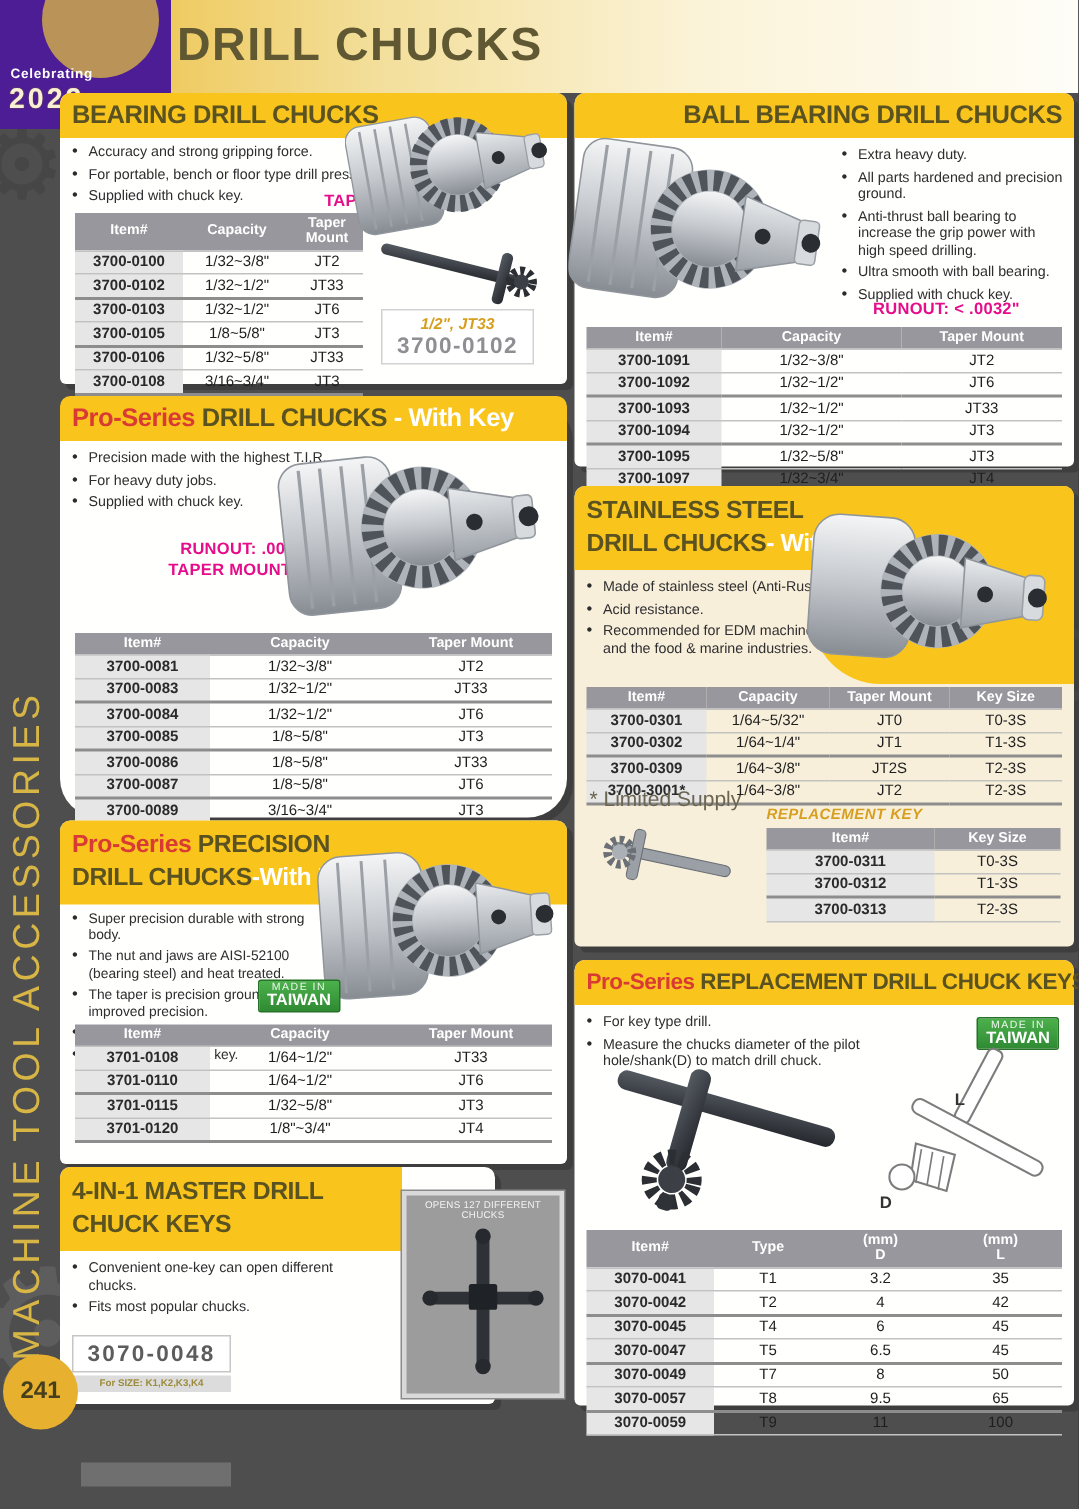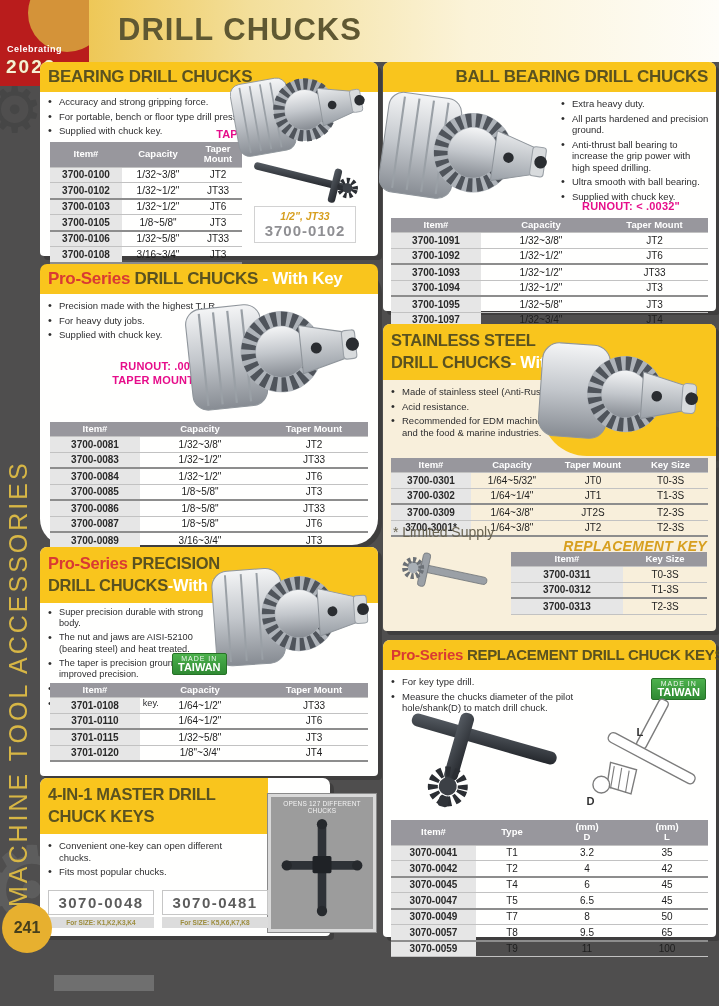--- a/index.html
+++ b/index.html
@@ -3,21 +3,21 @@
 <meta charset="utf-8">
 <style>
   html,body{margin:0;padding:0;background:#3c3c3c;}
   .page{position:relative;width:719px;height:1006px;background:#4f4e4e;overflow:hidden;
         font-family:"Liberation Sans",sans-serif;}
   
   .header-band{position:absolute;left:0;top:0;width:719px;height:62px;
     background:linear-gradient(90deg,#dcae2e 0%,#eec756 12%,#f3df9b 35%,#fbf3d8 65%,#fefdf8 100%);}
   .header-title{position:absolute;left:118px;top:0;line-height:60px;font-size:31px;font-weight:bold;
     color:#5f5832;letter-spacing:1px;}
-  .anniv{position:absolute;left:0;top:0;width:89px;height:86px;background:#b91c1c;overflow:hidden;}
+  .anniv{position:absolute;left:0;top:0;width:114px;height:86px;background:#4c1d95;overflow:hidden;}
   .anniv::before{content:"";position:absolute;left:28px;top:-26px;width:78px;height:78px;border-radius:50%;
     background:#debb43;opacity:.75;}
   .anniv-small{position:absolute;left:7px;top:44px;font-size:9px;font-weight:bold;color:#fff;letter-spacing:.5px;}
   .anniv-year{position:absolute;left:6px;top:56px;font-size:19px;font-weight:bold;color:#f7efd6;
     letter-spacing:2px;text-shadow:0 0 1px #8a6d12;}
   
   .sidebar-strip{position:absolute;left:0;top:86px;width:40px;height:920px;}
   .sidebar-text{position:absolute;left:4px;top:310px;height:575px;width:34px;
     writing-mode:vertical-rl;transform:rotate(180deg);text-align:center;
     font-size:25px;color:#dfbc45;letter-spacing:3px;font-weight:500;opacity:.95;}
@@ -59,21 +59,21 @@
   
   .highlight-box{position:absolute;background:#fff;border:1px solid #d2d2d2;text-align:center;
     padding:3px 2px;z-index:3;}
   .highlight-spec{font-size:10.5px;font-weight:bold;font-style:italic;color:#d79f1f;}
   .highlight-item{font-size:15px;font-weight:bold;color:#8f8f93;letter-spacing:1px;}
   .made-in{position:absolute;background:linear-gradient(#4cb14c,#2f8a33);border:1px solid #267226;
     color:#fff;text-align:center;padding:1px 5px;z-index:3;border-radius:2px;}
   .made-in .l1{font-size:7px;letter-spacing:1px;display:block;opacity:.9;}
   .made-in .l2{font-size:11px;font-weight:bold;display:block;line-height:1;}
   .photo{position:absolute;z-index:3;}
-  .repl-title{font-size:14px;font-weight:bold;font-style:italic;color:#d79f1f;letter-spacing:.3px;text-align:right;}
+  .repl-title{font-size:10px;font-weight:bold;font-style:italic;color:#d79f1f;letter-spacing:.3px;}
   .footnote{position:absolute;font-size:14px;color:#6b6552;z-index:2;text-align:right;}
   .item-box{position:absolute;z-index:2;width:106px;text-align:center;}
   .item-box .num{border:1px solid #c6c6c6;background:#fff;font-size:15px;font-weight:bold;color:#5c5c5c;
     letter-spacing:1.5px;padding:3px 0;}
   .item-box .sizes{margin-top:2px;background:#dcdcdc;font-size:6.5px;color:#9c8c3c;font-weight:bold;padding:2px 0;}
   .photo-frame{position:absolute;left:228px;top:16px;width:102px;height:132px;background:#9c9c9c;
     border:3px solid #d9d9d9;outline:1px solid #8a8a8a;z-index:2;text-align:center;}
   .photo-frame .cap{font-size:6.5px;color:#f2f2f2;letter-spacing:.2px;margin-top:3px;display:block;}
   .yellow-patch{position:absolute;right:0;top:0;width:175px;height:132px;background:#f9c51d;
     border-radius:0 7px 0 46px;z-index:0;}
@@ -552,24 +552,20 @@
           <circle cx="50" cy="110" r="6" fill="#26292d"></circle>
           <circle cx="9" cy="57" r="6" fill="#26292d"></circle>
           <circle cx="91" cy="57" r="6" fill="#26292d"></circle>
         </g>
       </svg>
     </div>
     <div class="item-box" style="left:8px;top:112px;">
       <div class="num">3070-0048</div>
       <div class="sizes">For SIZE: K1,K2,K3,K4</div>
     </div>
-    <div class="item-box" style="left:122px;top:112px;">
-      <div class="num">3070-0481</div>
-      <div class="sizes">For SIZE: K5,K6,K7,K8</div>
-    </div>
   </div>
 
   <div class="panel" style="left:383px;top:640px;width:333px;height:297px;">
     <div class="banner">
       <span class="banner-title" style="font-size:15px;">
         <span class="red">Pro-Series</span><span class="dark"> REPLACEMENT DRILL CHUCK KEYS</span>
       </span>
     </div>
     <ul class="bullets" style="left:8px;top:36px;width:190px;">
         <li>For key type drill.</li>

